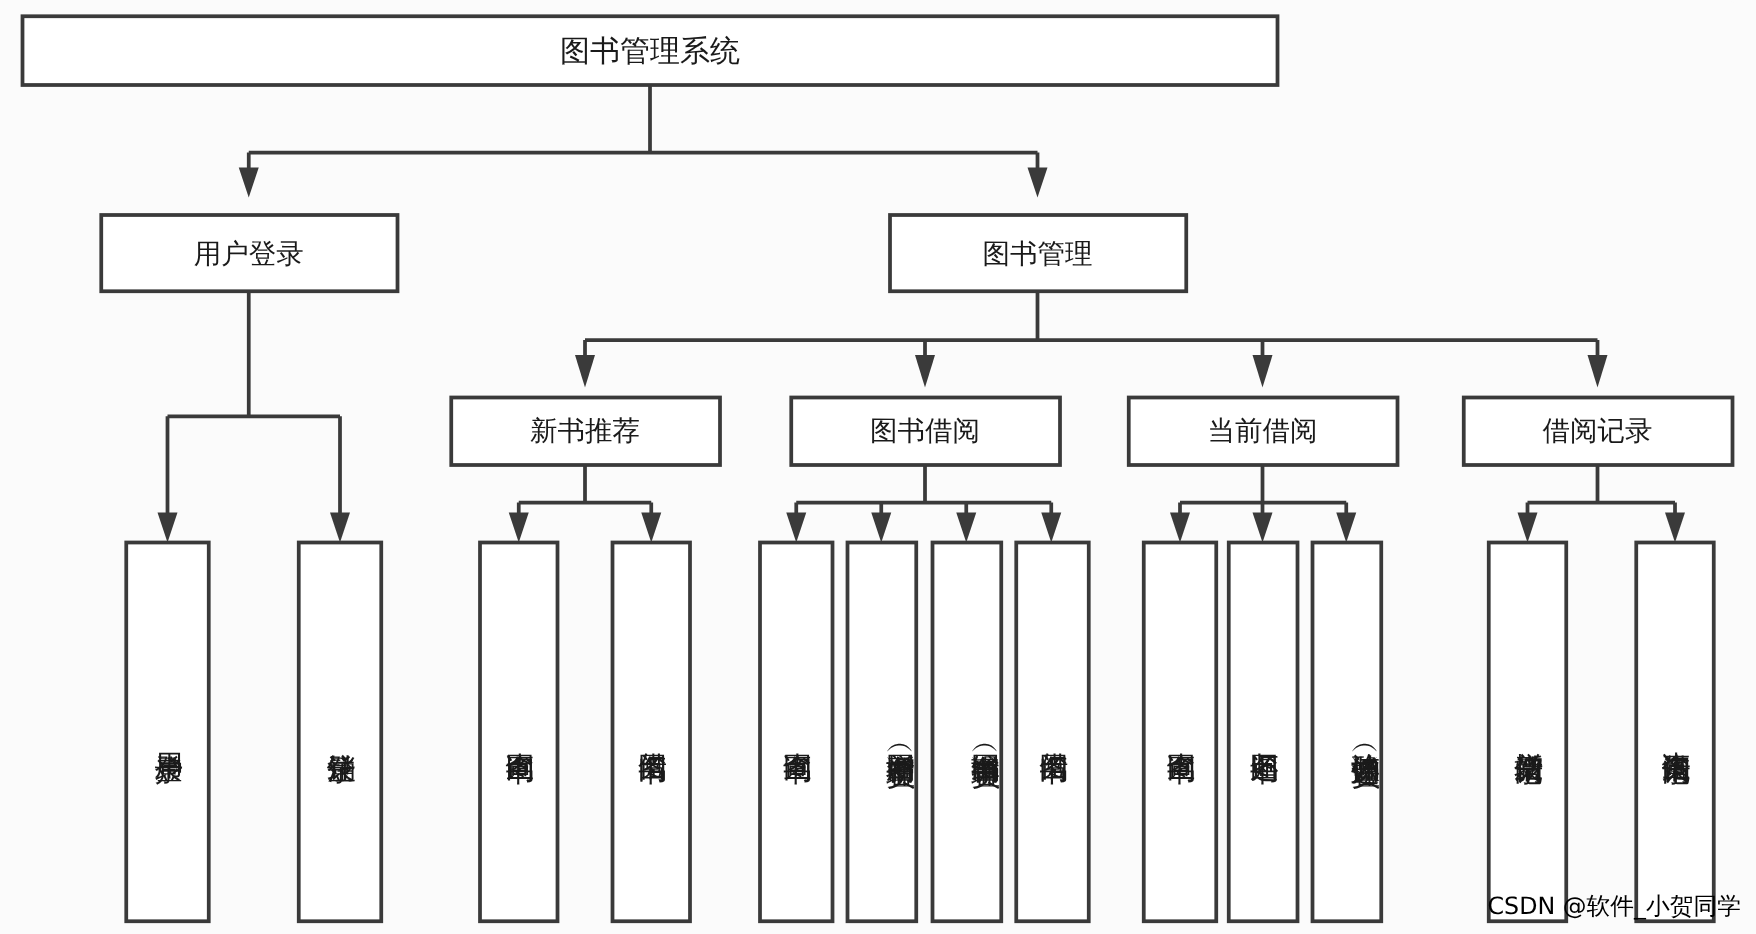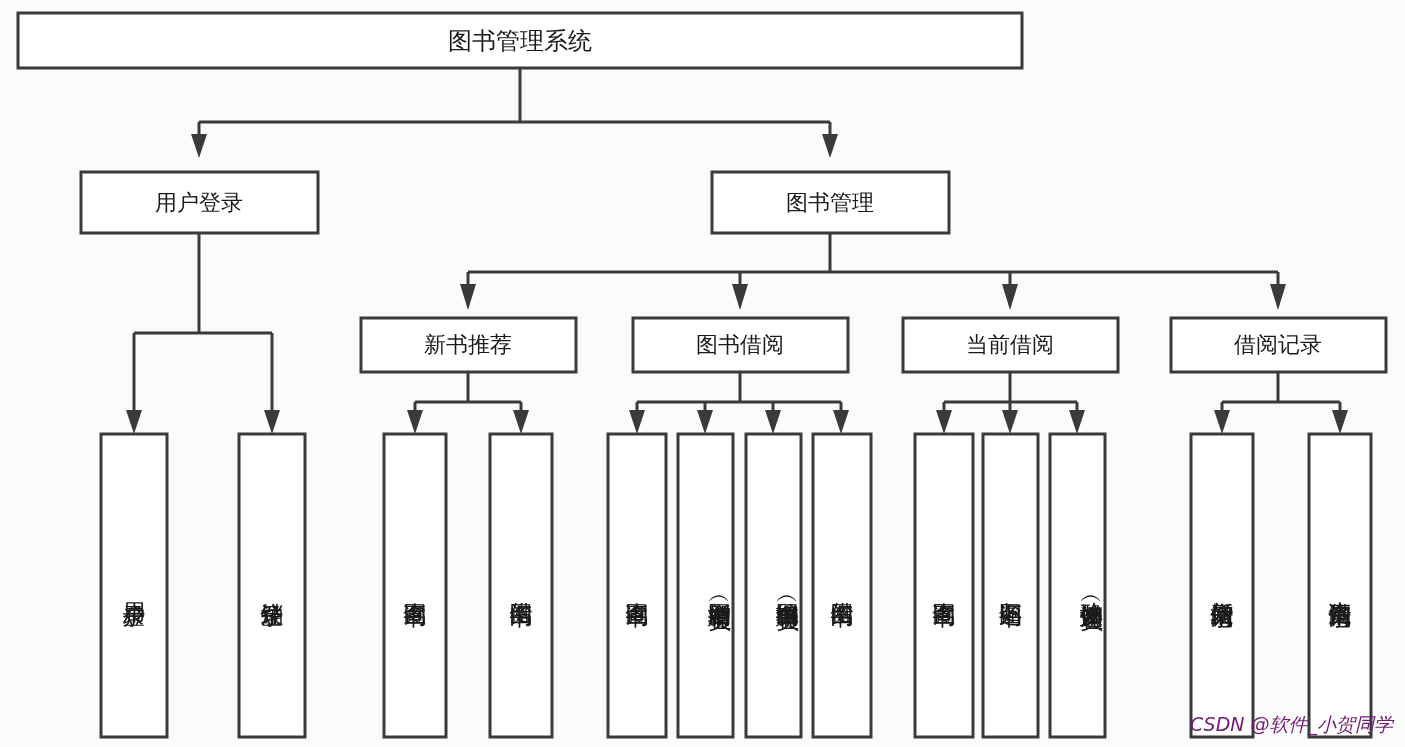--- a/index.html
+++ b/index.html
@@ -69,23 +69,22 @@
     white-space: nowrap;
     text-align: center;
     pointer-events: none;
   }
   .watermark {
     position: absolute;
     left: 1190px;
     top: 712px;
     font-family: "DejaVu Sans", "Liberation Sans", sans-serif;
     font-size: 19px;
-    color: #701a75;
+    color: #000000;
     white-space: nowrap;
-    font-style: italic;
   }
 </style>
 </head>
 <body>
 
 <div id="diagram-root">
 
   <svg class="chart-svg" viewBox="0 0 1405 747" xmlns="http://www.w3.org/2000/svg">
 
     <g>

